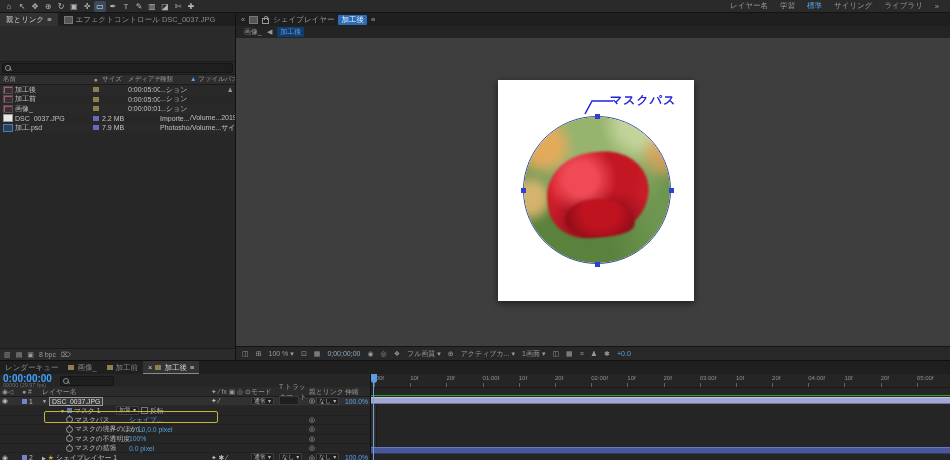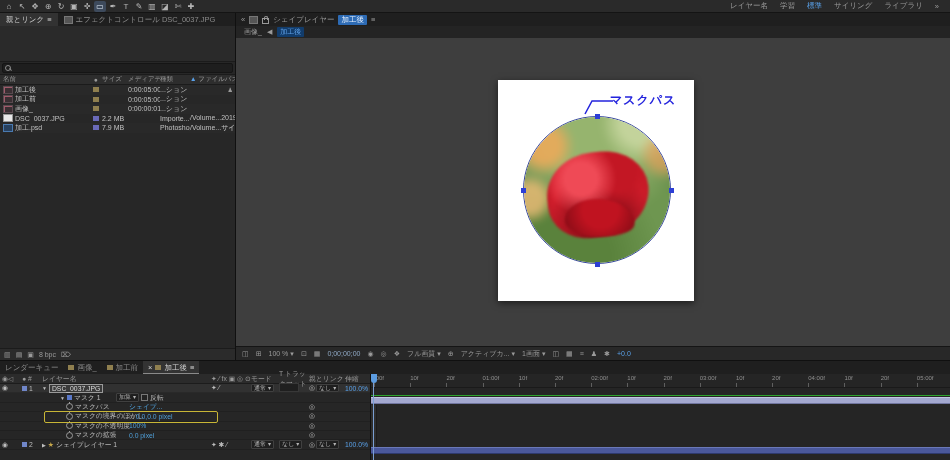--- a/index.html
+++ b/index.html
@@ -349,20 +349,29 @@
         </span>
       <span class="ttab active">
         <span>×</span>
         <span class="tchip"></span>
         <span>加工後</span>
         <span>≡</span>
       </span>
     </div>
 
     <div class="abs tl-left">
+      <div class="timerow">
+        <span>
+          <div class="bigtime">0:00:00:00</div>
+          <div class="frames">00000 (29.97 fps)</div>
+        </span>
+        <span class="searchbox" style="width:48px;flex:none;">
+          <span class="mag"></span>
+        </span>
+      </div>
       <div class="theader">
         <span class="col-av"><span>◉</span><span>◁</span></span>
         <span class="col-idx">
             <span>●</span>
             <span>#</span>
           </span>
         <span class="col-name">レイヤー名</span>
         <span class="col-sw">✦ ⁄ fx ▣ ◎ ⊙</span>
         <span class="col-mode">モード</span>
         <span class="col-trk"><span>T</span> <span>トラックマット</span></span>

